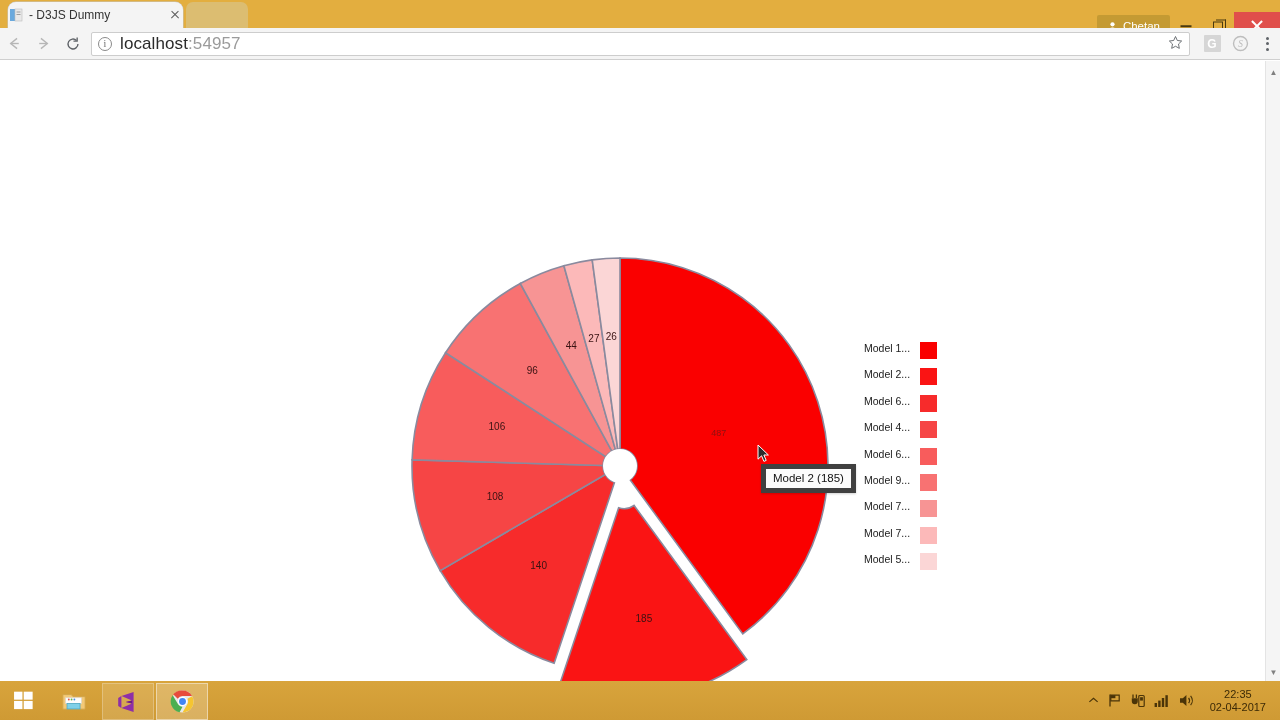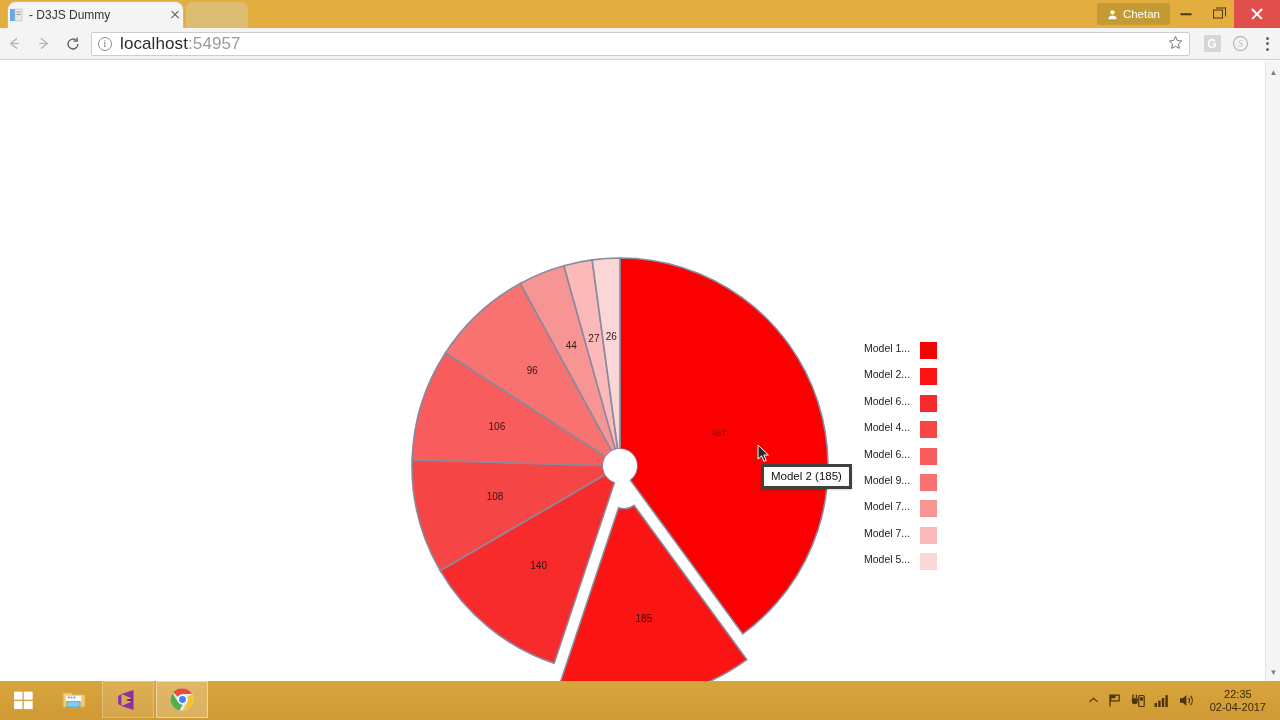--- a/index.html
+++ b/index.html
@@ -39,21 +39,21 @@
   .tab .tab-close{
     width:16px; height:16px; flex:none; position:relative; cursor:pointer;
   }
   .tab .tab-close:before,.tab .tab-close:after{
     content:""; position:absolute; left:3px; top:7px; width:10px; height:1.4px;
     background:#5b5b5b;
   }
   .tab .tab-close:before{ transform:rotate(45deg); }
   .tab .tab-close:after{ transform:rotate(-45deg); }
 
-  #winctl{ position:absolute; right:0; top:0; height:28px; display:flex; align-items:stretch; }
+  #winctl{ position:absolute; right:0; top:12px; height:28px; display:flex; align-items:stretch; }
   #user-chip{
     display:flex; align-items:center; gap:5px; padding:0 10px; height:22px; margin-top:3px;
     background:#c49a33; color:#fff; font-size:11.5px; border-radius:2px;
   }
   .wbtn{ width:32px; height:28px; position:relative; cursor:default; }
   .wbtn.close{ width:46px; background:#e04f4b; }
   .wbtn .g{ position:absolute; left:50%; top:50%; transform:translate(-50%,-50%); }
   .min-g{ width:11px; height:1.5px; background:#4a3a10; }
   .max-g{ width:10px; height:9px; border:1.5px solid #4a3a10; }
   .max-g2{ position:absolute; left:2px; top:-3px; width:10px; height:9px; border:1.5px solid #4a3a10; border-bottom:none; border-left:none;}
@@ -122,31 +122,31 @@
   }
   .legend-row .lbl{
     font-size:10.5px; color:#1a1a1a; width:48px; white-space:nowrap;
     font-family:"Liberation Sans", sans-serif;
   }
   .legend-row .sw{ width:17px; height:17px; margin-left:8px; }
 
   
   #tooltip{
     position:absolute; left:761px; top:403px;
-    background:#fbfbfb; border:3px solid #404040;
+    background:#fbfbfb; border:5px solid #404040;
     padding:3px 7px 4px; font-size:11.5px; color:#111;
     box-shadow:0 1px 2px rgba(0,0,0,.18); white-space:nowrap;
   }
   #cursor{ position:absolute; left:757px; top:383px; }
 
   
   #taskbar{
     position:absolute; left:0; top:681px; width:1280px; height:39px;
     background:linear-gradient(180deg,#d8a43c 0%, #cf9a34 100%);
-    display:flex; align-items:flex-start;
+    display:flex; align-items:flex-end;
   }
   #start{ width:46px; height:39px; display:flex; align-items:center; justify-content:center; }
   .tbapp{
     width:52px; height:37px; margin-left:2px;
     display:flex; align-items:center; justify-content:center; position:relative;
   }
   .tbapp.active{ background:rgba(255,255,255,.22); border:1px solid rgba(255,255,255,.45);}
   .tbapp.open{ background:rgba(255,255,255,.12); border:1px solid rgba(255,255,255,.25);}
   #tray{ margin-left:auto; display:flex; align-items:center; height:39px; padding-right:6px; gap:9px;}
   .trayicon{ display:flex;align-items:center;justify-content:center; color:#4a3408; }

